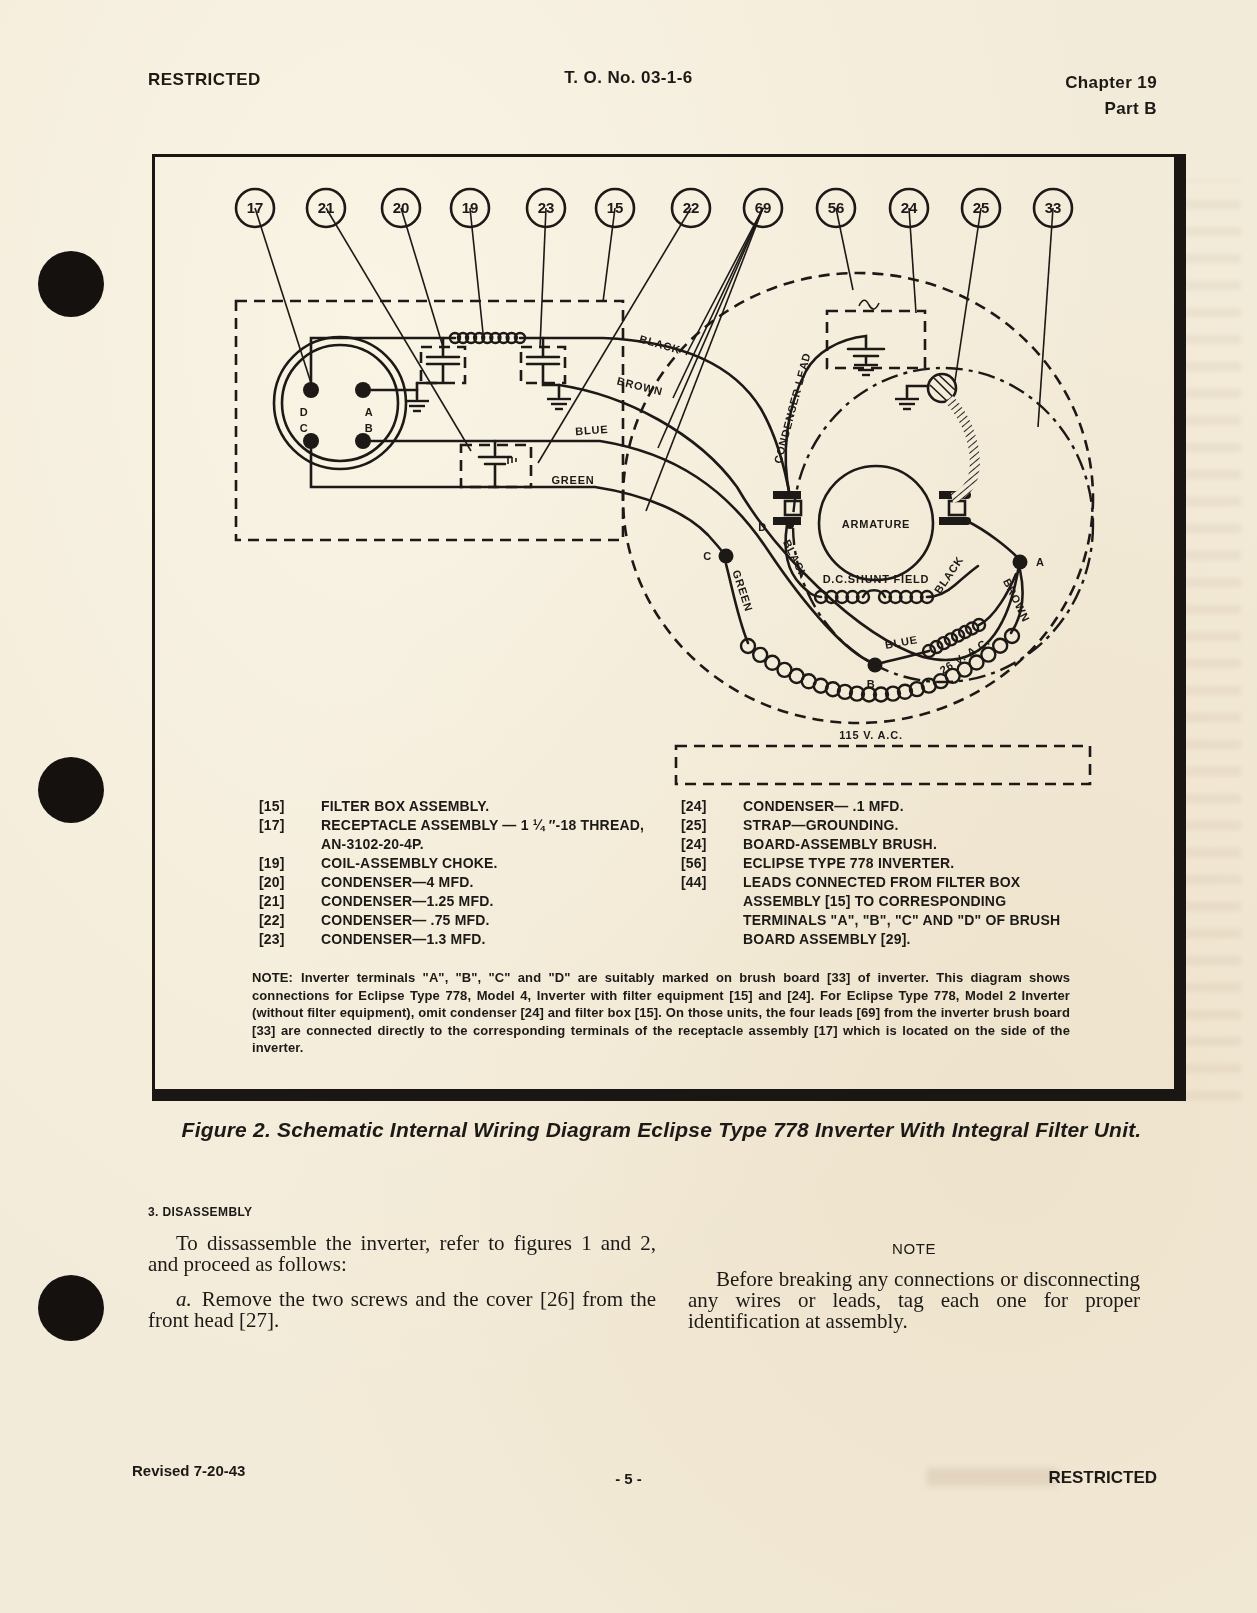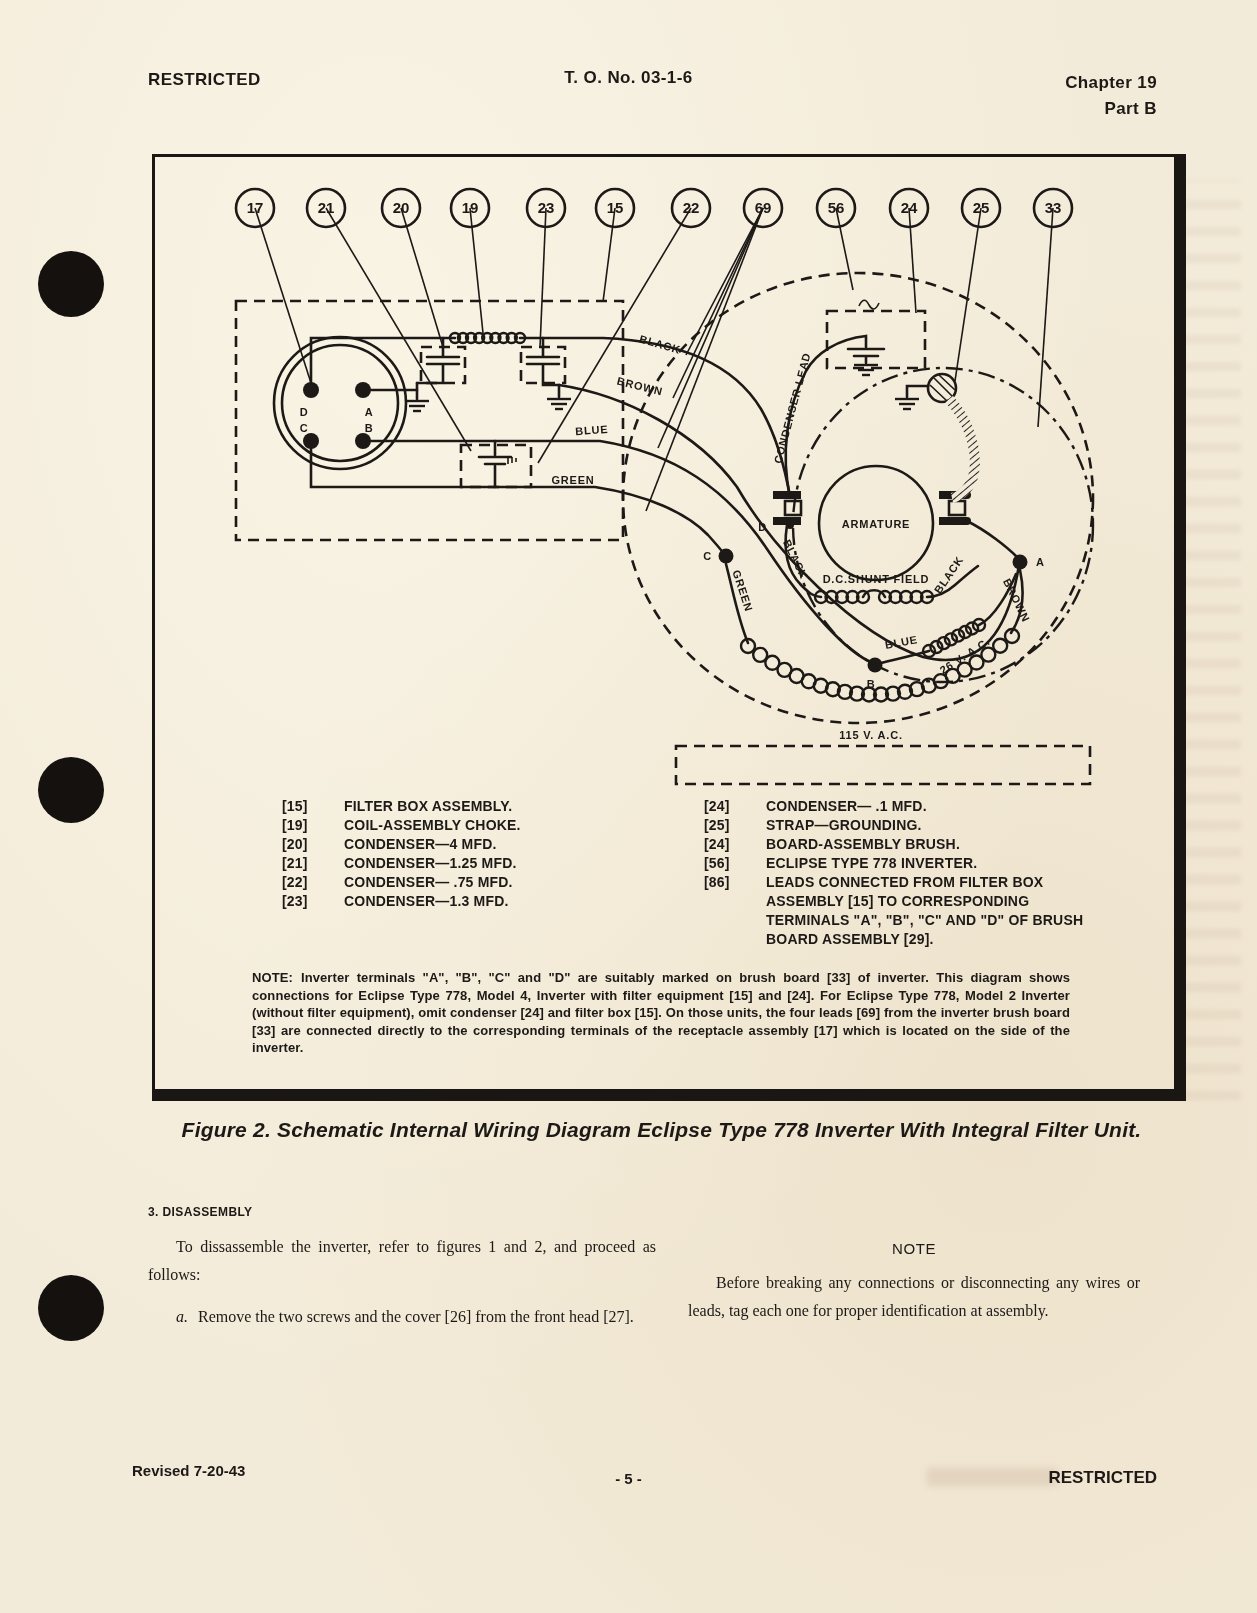--- a/index.html
+++ b/index.html
@@ -22,34 +22,34 @@
   .hdr{position:absolute;top:64px;left:0;width:100%;font-weight:bold;font-size:17px;letter-spacing:.4px;}
   .hdr .l{position:absolute;left:148px;top:6px;}
   .hdr .c{position:absolute;left:0;width:100%;text-align:center;top:4px;}
   .hdr .r{position:absolute;right:100px;top:6px;text-align:right;line-height:26px;}
 
   
   .figbox{position:absolute;left:152px;top:154px;width:1019px;height:932px;
     border:3px solid #191613;border-right-width:12px;border-bottom-width:12px;background:transparent;}
   .figbox svg{position:absolute;left:0;top:0;}
   .legend{position:absolute;top:640px;left:0;width:100%;font-weight:bold;font-size:14px;line-height:19px;letter-spacing:.2px;}
-  .lcol{position:absolute;top:0;margin-left:23px;}
+  .lcol{position:absolute;top:0;}
   .lcol.left{left:104px;width:400px;}
   .lcol.right{left:526px;width:400px;}
   .lrow{display:flex;}
   .lrow .num{width:62px;flex:none;}
   .lrow .txt{flex:1;}
   .fignote{position:absolute;top:812px;left:97px;width:818px;font-weight:bold;font-size:13px;line-height:17.6px;text-align:justify;letter-spacing:.1px;}
   .fignote .lbl{margin-right:8px;}
 
   .caption{position:absolute;top:1118px;left:152px;width:1019px;text-align:center;
     font-weight:bold;font-style:italic;font-size:21px;letter-spacing:.2px;}
 
   
-  .serif{font-family:"Liberation Serif", serif;font-size:16px;line-height:28px;}
+  .serif{font-family:"Liberation Serif", serif;font-size:21px;line-height:21px;}
   .colL{position:absolute;left:148px;top:1205px;width:508px;}
   .colR{position:absolute;left:688px;top:1240px;width:452px;}
   .sechead{font-weight:bold;font-size:12px;letter-spacing:.4px;font-family:"Liberation Sans",sans-serif;}
   .para{margin:14px 0 0 0;text-indent:28px;text-align:justify;}
   .para .ital{font-style:italic;margin-right:10px;}
   .notehead{text-align:center;font-weight:normal;font-size:15px;letter-spacing:.6px;font-family:"Liberation Sans",sans-serif;}
   .colR .para{margin-top:12px;}
 
   
   .ftr{position:absolute;top:1462px;left:0;width:100%;font-weight:bold;}
@@ -289,20 +289,24 @@
     <text class="lbl-s" x="612" y="374" text-anchor="end">D</text>
   </svg>
 
   <div class="legend">
     <div class="lcol left">
       <div class="lrow">
           <span class="num">[15]</span>
           <span class="txt">FILTER BOX ASSEMBLY.</span>
         </div>
       <div class="lrow">
+          <span class="num">[17]</span>
+          <span class="txt">RECEPTACLE ASSEMBLY — 1 ¼ ″-18 THREAD, AN-3102-20-4P.</span>
+        </div>
+      <div class="lrow">
           <span class="num">[19]</span>
           <span class="txt">COIL-ASSEMBLY CHOKE.</span>
         </div>
       <div class="lrow">
           <span class="num">[20]</span>
           <span class="txt">CONDENSER—4 MFD.</span>
         </div>
       <div class="lrow">
           <span class="num">[21]</span>
           <span class="txt">CONDENSER—1.25 MFD.</span>
@@ -327,21 +331,21 @@
         </div>
       <div class="lrow">
           <span class="num">[24]</span>
           <span class="txt">BOARD-ASSEMBLY BRUSH.</span>
         </div>
       <div class="lrow">
           <span class="num">[56]</span>
           <span class="txt">ECLIPSE TYPE 778 INVERTER.</span>
         </div>
       <div class="lrow">
-          <span class="num">[86]</span>
+          <span class="num">[44]</span>
           <span class="txt">LEADS CONNECTED FROM FILTER BOX ASSEMBLY [15] TO CORRESPONDING TERMINALS "A", "B", "C" AND "D" OF BRUSH BOARD ASSEMBLY [29].</span>
         </div>
     </div>
   </div>
 
   <div class="fignote">
     <span class="lbl">NOTE:</span><span>Inverter terminals "A", "B", "C" and "D" are suitably marked on brush board [33] of inverter. This diagram shows connections for Eclipse Type 778, Model 4, Inverter with filter equipment [15] and [24]. For Eclipse Type 778, Model 2 Inverter (without filter equipment), omit condenser [24] and filter box [15]. On those units, the four leads [69] from the inverter brush board [33] are connected directly to the corresponding terminals of the receptacle assembly [17] which is located on the side of the inverter.</span>
   </div>
 </div>
 

